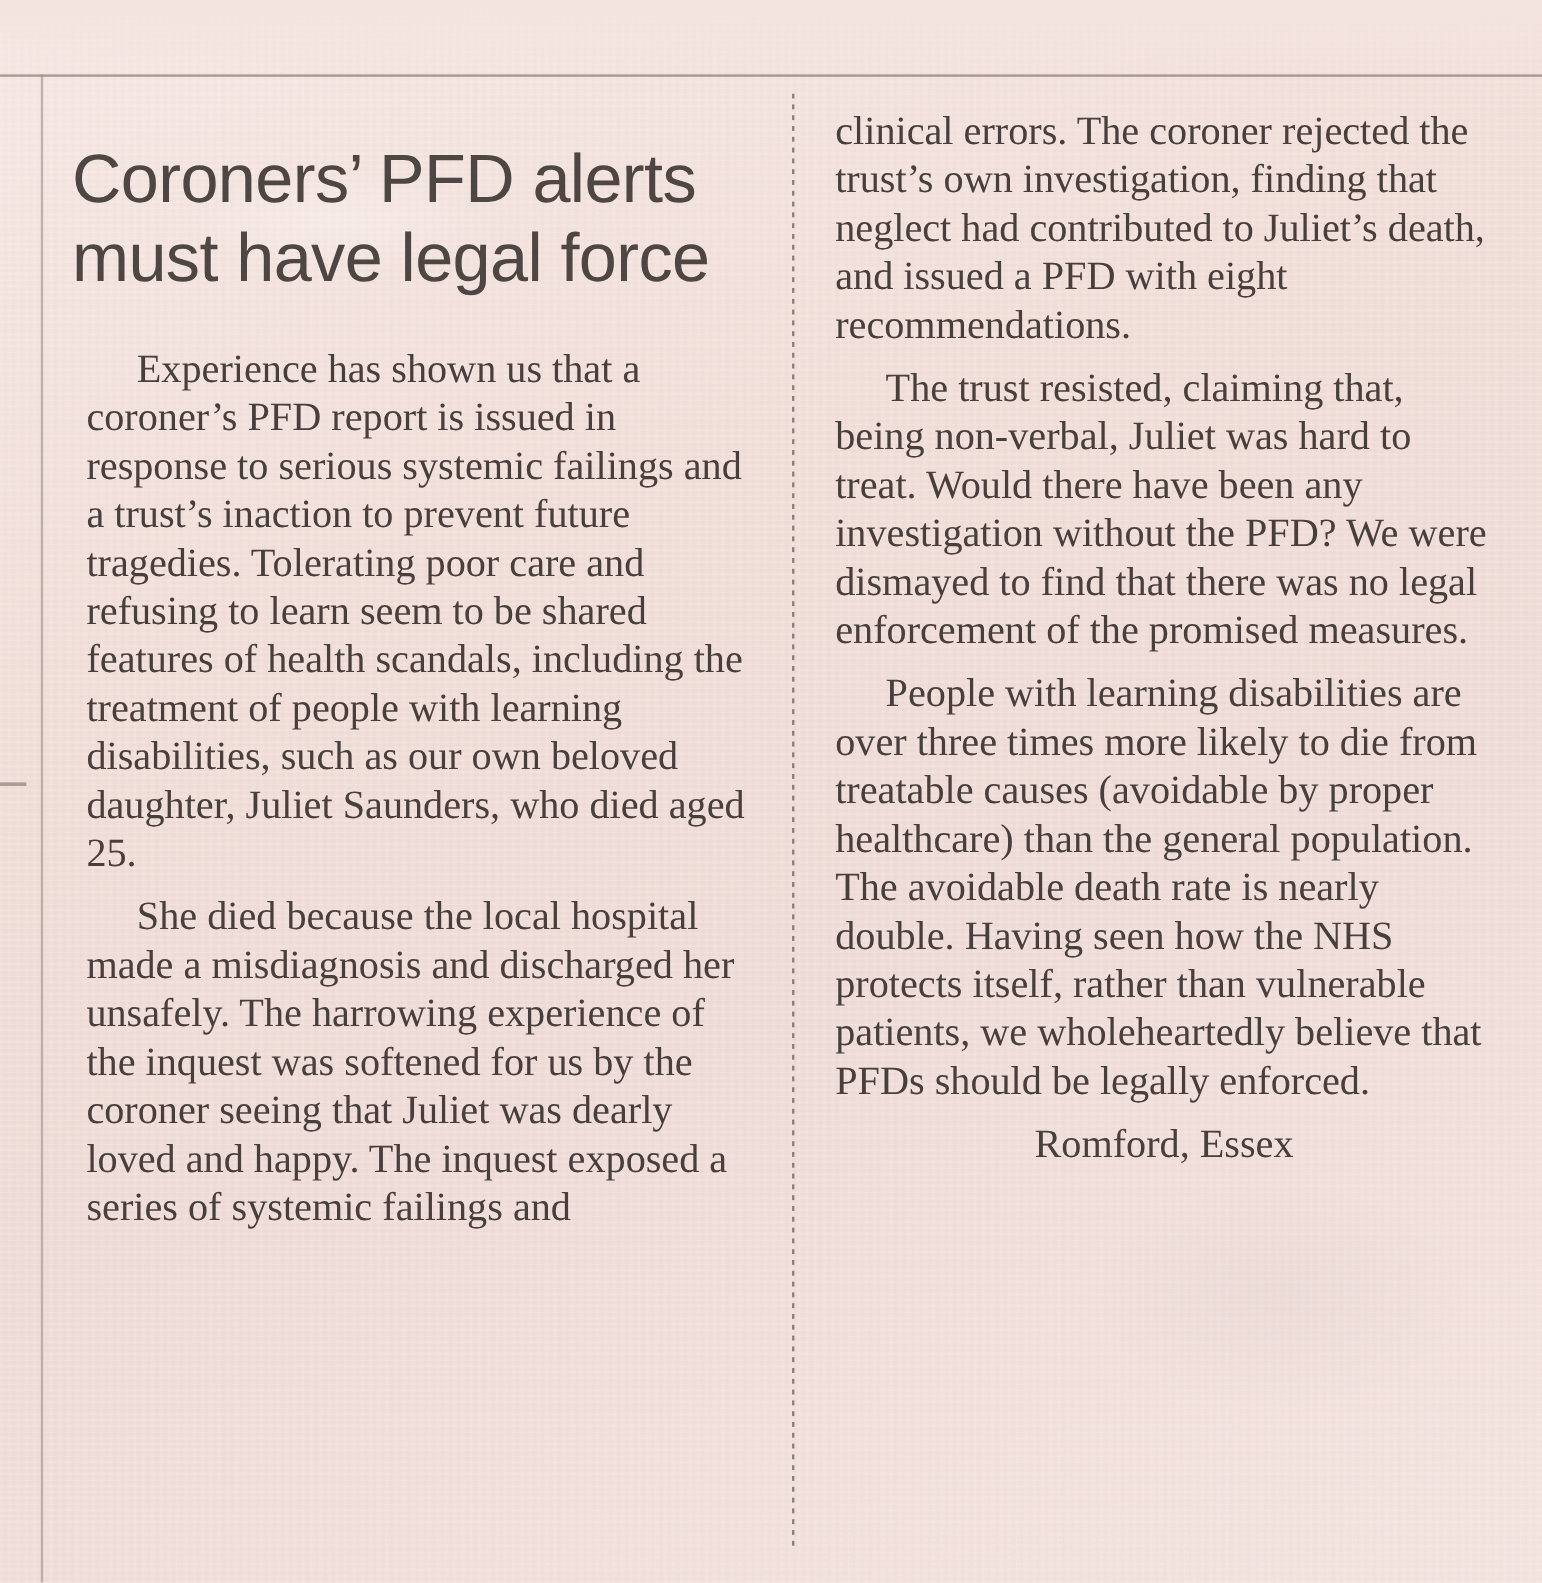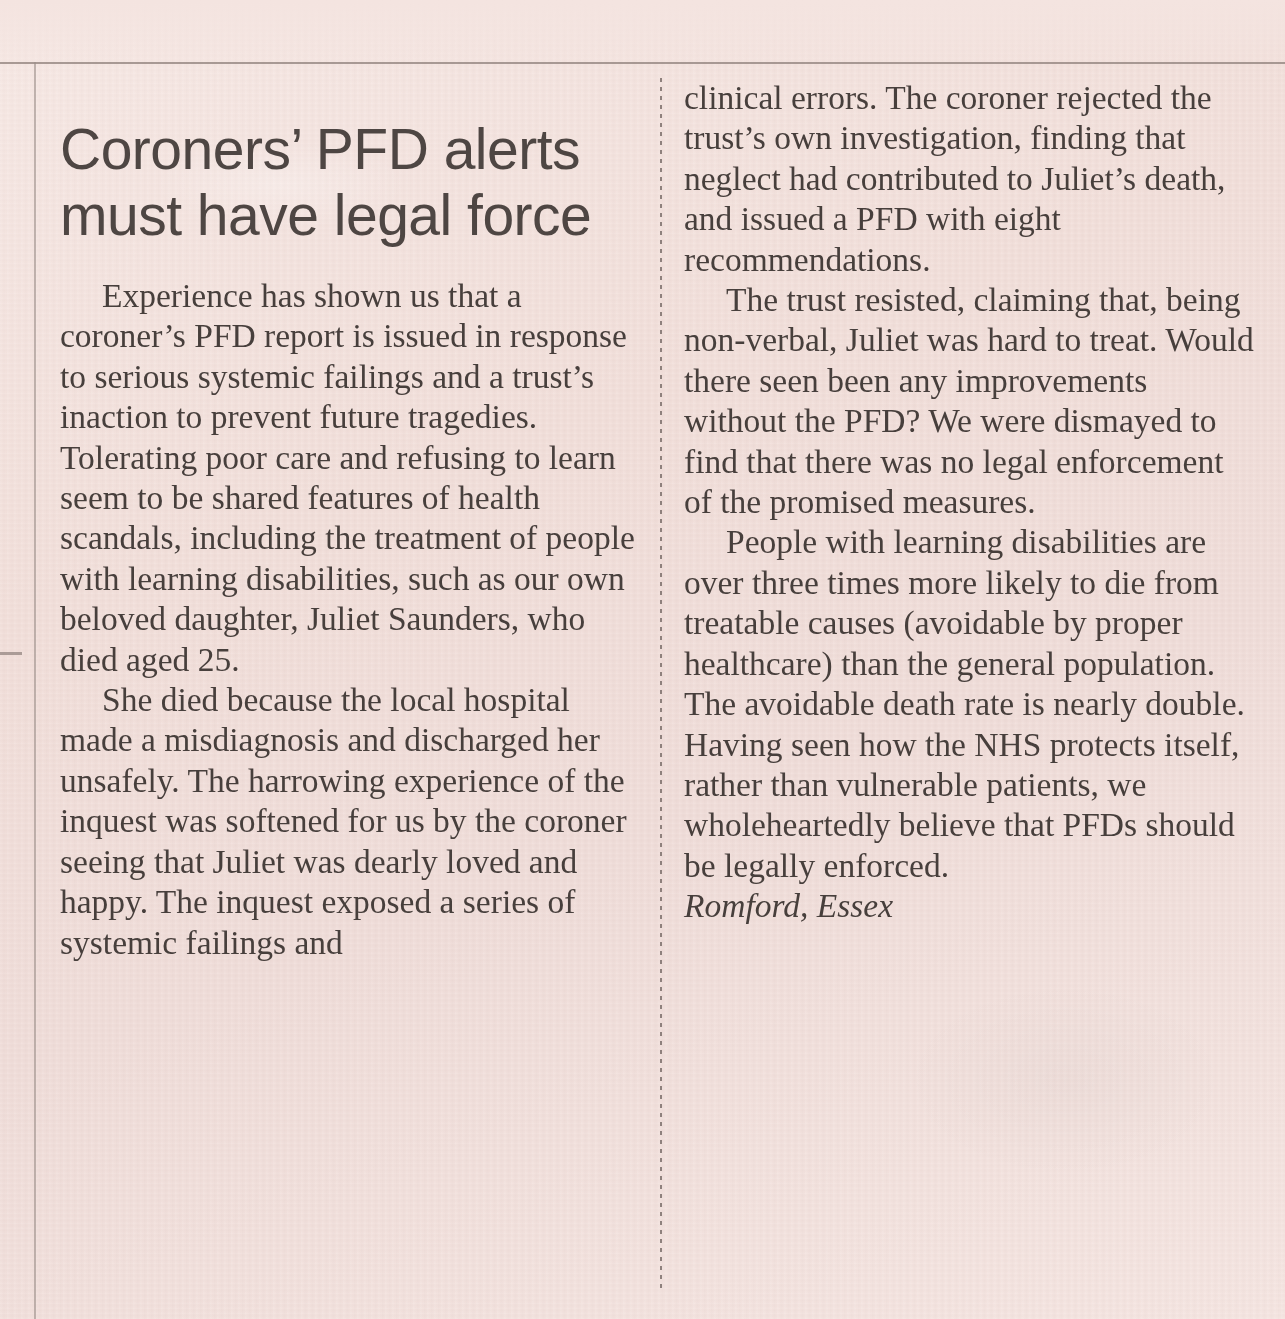--- a/index.html
+++ b/index.html
@@ -100,36 +100,36 @@
     left: 60px;
     top: 276px;
     width: 580px;
   }
   .col-right {
     left: 684px;
     top: 78px;
     width: 572px;
   }
   .col p {
-    margin: 0;
+    margin: 12px;
     text-indent: 0;
   }
   .col p.indent {
     text-indent: 42px;
   }
   .sig-name {
     margin: 0;
     font-weight: bold;
     color: #433b38;
     letter-spacing: -0.2px;
   }
   .sig-place {
     margin: 0;
-    font-style: italic;
     color: #473f3c;
+    text-align: center;
   }
   
   .smudge-a {
     position: absolute;
     left: 150px;
     top: 140px;
     width: 260px;
     height: 90px;
     background: radial-gradient(ellipse at center, rgba(255,255,255,0.25), rgba(255,255,255,0) 70%);
     pointer-events: none;
@@ -170,19 +170,19 @@
 
     <h1 class="headline">Coroners’ PFD alerts must have legal force</h1>
 
     <div class="col col-left">
       <p class="indent">Experience has shown us that a coroner’s PFD report is issued in response to serious systemic failings and a trust’s inaction to prevent future tragedies. Tolerating poor care and refusing to learn seem to be shared features of health scandals, including the treatment of people with learning disabilities, such as our own beloved daughter, Juliet Saunders, who died aged 25.</p>
       <p class="indent">She died because the local hospital made a misdiagnosis and discharged her unsafely. The harrowing experience of the inquest was softened for us by the coroner seeing that Juliet was dearly loved and happy. The inquest exposed a series of systemic failings and</p>
     </div>
 
     <div class="col col-right">
       <p>clinical errors. The coroner rejected the trust’s own investigation, finding that neglect had contributed to Juliet’s death, and issued a PFD with eight recommendations.</p>
-      <p class="indent">The trust resisted, claiming that, being non-verbal, Juliet was hard to treat. Would there seen been any improvements without the PFD? We were dismayed to find that there was no legal enforcement of the promised measures.</p>
+      <p class="indent">The trust resisted, claiming that, being non-verbal, Juliet was hard to treat. Would there have been any investigation without the PFD? We were dismayed to find that there was no legal enforcement of the promised measures.</p>
       <p class="indent">People with learning disabilities are over three times more likely to die from treatable causes (avoidable by proper healthcare) than the general population. The avoidable death rate is nearly double. Having seen how the NHS protects itself, rather than vulnerable patients, we wholeheartedly believe that PFDs should be legally enforced.</p>
       <p class="sig-place">Romford, Essex</p>
     </div>
 
   </div>
 </div>
 
 </body></html>

